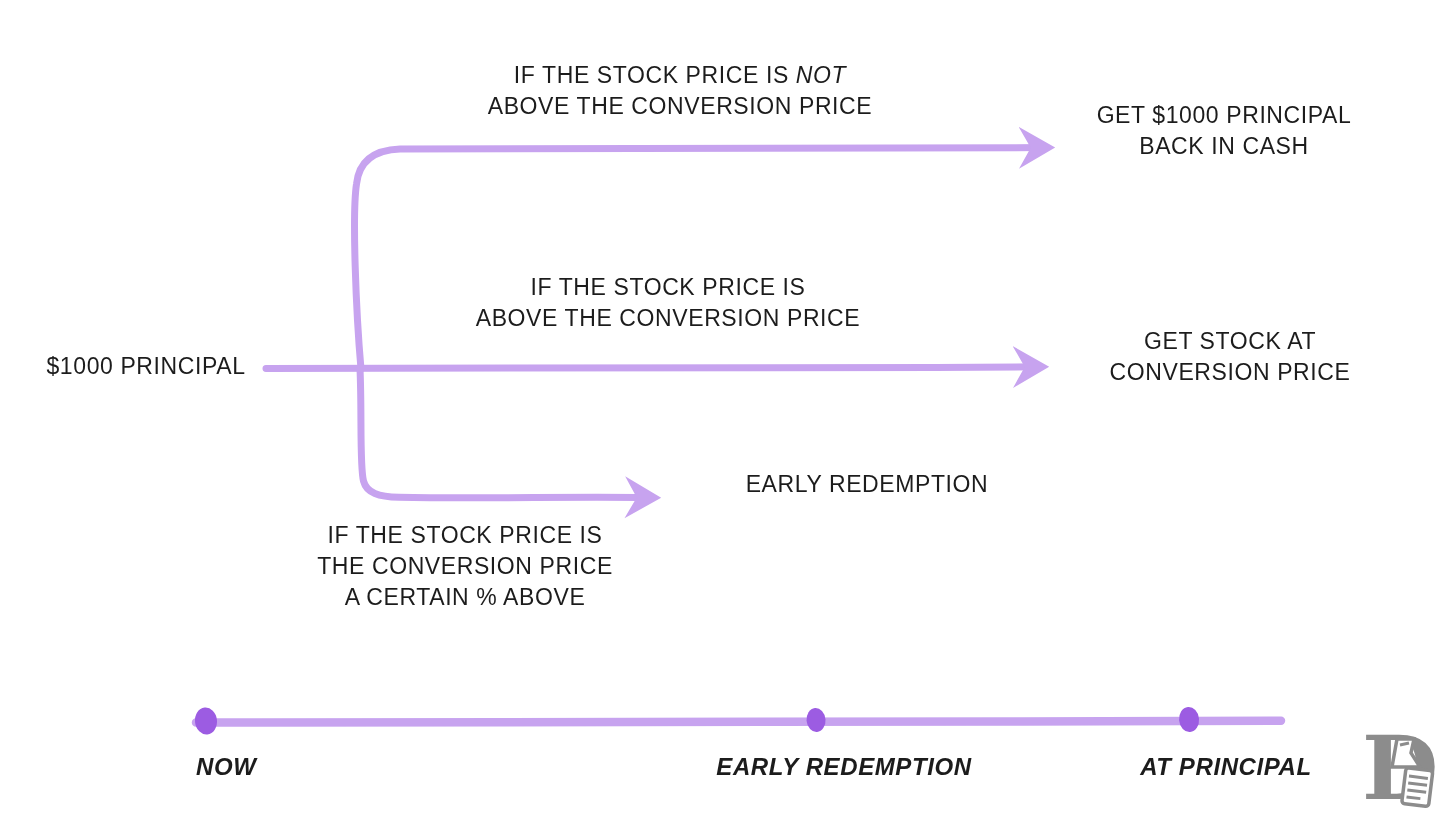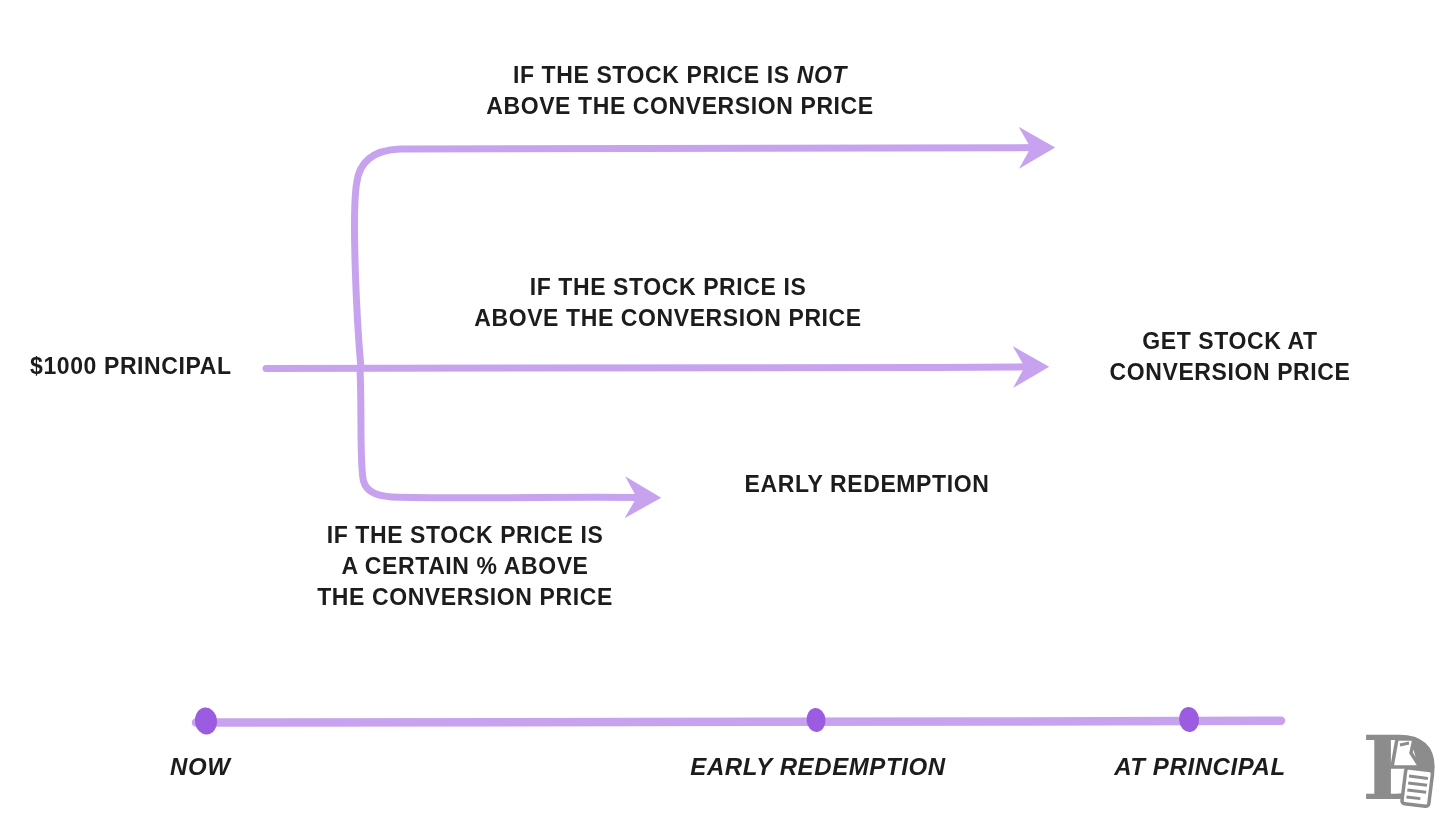--- a/index.html
+++ b/index.html
@@ -14,44 +14,44 @@
     width: 1456px; height: 819px;
     background: #ffffff;
   }
   .lines-svg {
     position: absolute; left: 0; top: 0;
     width: 1456px; height: 819px;
   }
   .label {
     position: absolute;
     color: #1c1c1c;
-    font-weight: 700;
+    font-weight: 400;
     font-size: 23px;
     line-height: 31px;
     letter-spacing: 0.6px;
     text-align: center;
     white-space: nowrap;
   }
   .label em { font-style: italic; }
   .root-label {
     left: 30px; top: 351px; width: 232px;
-    text-align: left;
+    text-align: center;
   }
   .cond-top    { left: 380px;  top: 60px;  width: 600px; }
   .out-top     { left: 1072px; top: 100px; width: 304px; }
   .cond-mid    { left: 370px;  top: 272px; width: 596px; }
   .out-mid     { left: 1078px; top: 326px; width: 304px; }
   .out-early   { left: 712px;  top: 469px; width: 310px; }
   .cond-early  { left: 265px;  top: 520px; width: 400px; }
   .timeline-label {
     position: absolute; top: 753px;
     color: #1c1c1c;
     font-weight: 700; font-style: italic;
     font-size: 24px; letter-spacing: 0.6px;
-    text-align: center; white-space: nowrap;
+    text-align: center; white-space: nowrap; margin-left: 26px;
   }
   .tl-now   { left: 170px;  width: 100px; text-align: left; }
   .tl-early { left: 668px;  width: 300px; }
   .tl-mat   { left: 1090px; width: 220px; }
   .logo {
     position: absolute;
     right: 8px; bottom: 6px;
     width: 84px; height: 90px;
   }
 </style>
@@ -79,39 +79,43 @@
     <ellipse cx="1189" cy="719.5" rx="10" ry="12.5" transform="rotate(-5 1189 719)" fill="#9c5ce2"></ellipse>
   </svg>
 
   <div class="label root-label">$1000 PRINCIPAL</div>
 
   <div class="label cond-top">
     <div><span>IF THE STOCK PRICE IS </span><em>NOT</em></div>
     <div>ABOVE THE CONVERSION PRICE</div>
   </div>
 
+  <div class="label out-top">
+    <div>GET $1000 PRINCIPAL</div>
+    <div>BACK IN CASH</div>
+  </div>
 
   <div class="label cond-mid">
     <div>IF THE STOCK PRICE IS</div>
     <div>ABOVE THE CONVERSION PRICE</div>
   </div>
 
   <div class="label out-mid">
     <div>GET STOCK AT</div>
     <div>CONVERSION PRICE</div>
   </div>
 
   <div class="label out-early">
     <div>EARLY REDEMPTION</div>
   </div>
 
   <div class="label cond-early">
     <div>IF THE STOCK PRICE IS</div>
+    <div>THE CONVERSION PRICE</div>
     <div>A CERTAIN % ABOVE</div>
-    <div>THE CONVERSION PRICE</div>
   </div>
 
   <div class="timeline-label tl-now">NOW</div>
   <div class="timeline-label tl-early">EARLY REDEMPTION</div>
   <div class="timeline-label tl-mat">AT PRINCIPAL</div>
 
   <svg class="logo" viewBox="0 0 84 90" aria-hidden="true">
     <text x="-2" y="76" font-family="DejaVu Serif, serif" font-weight="bold" font-size="88" fill="#8c8c8c">D</text>
 
     <g>

